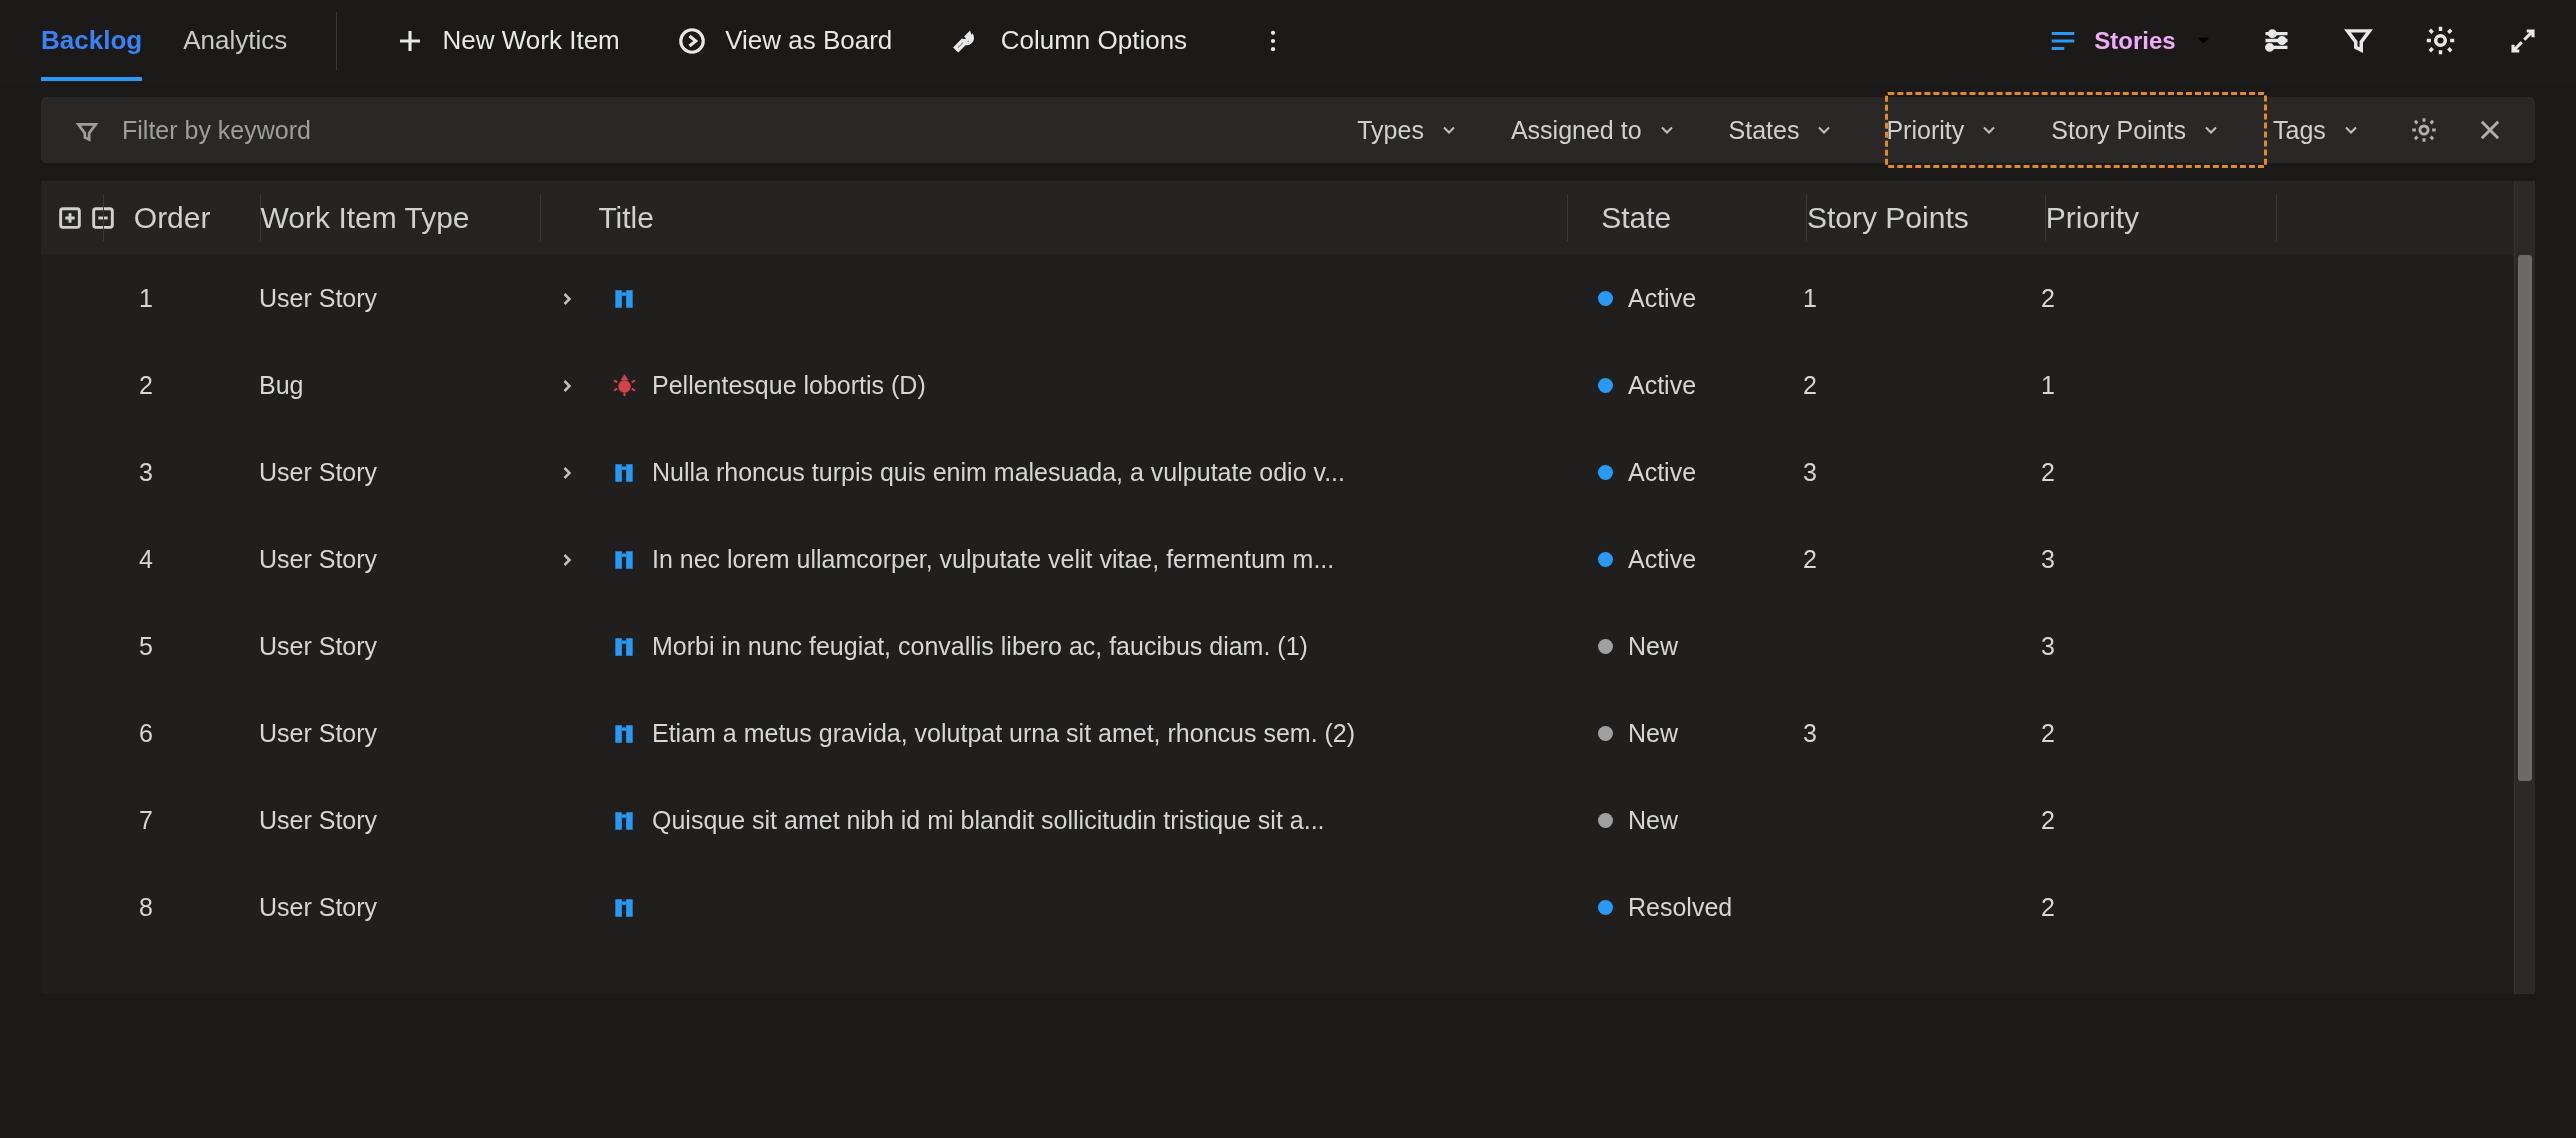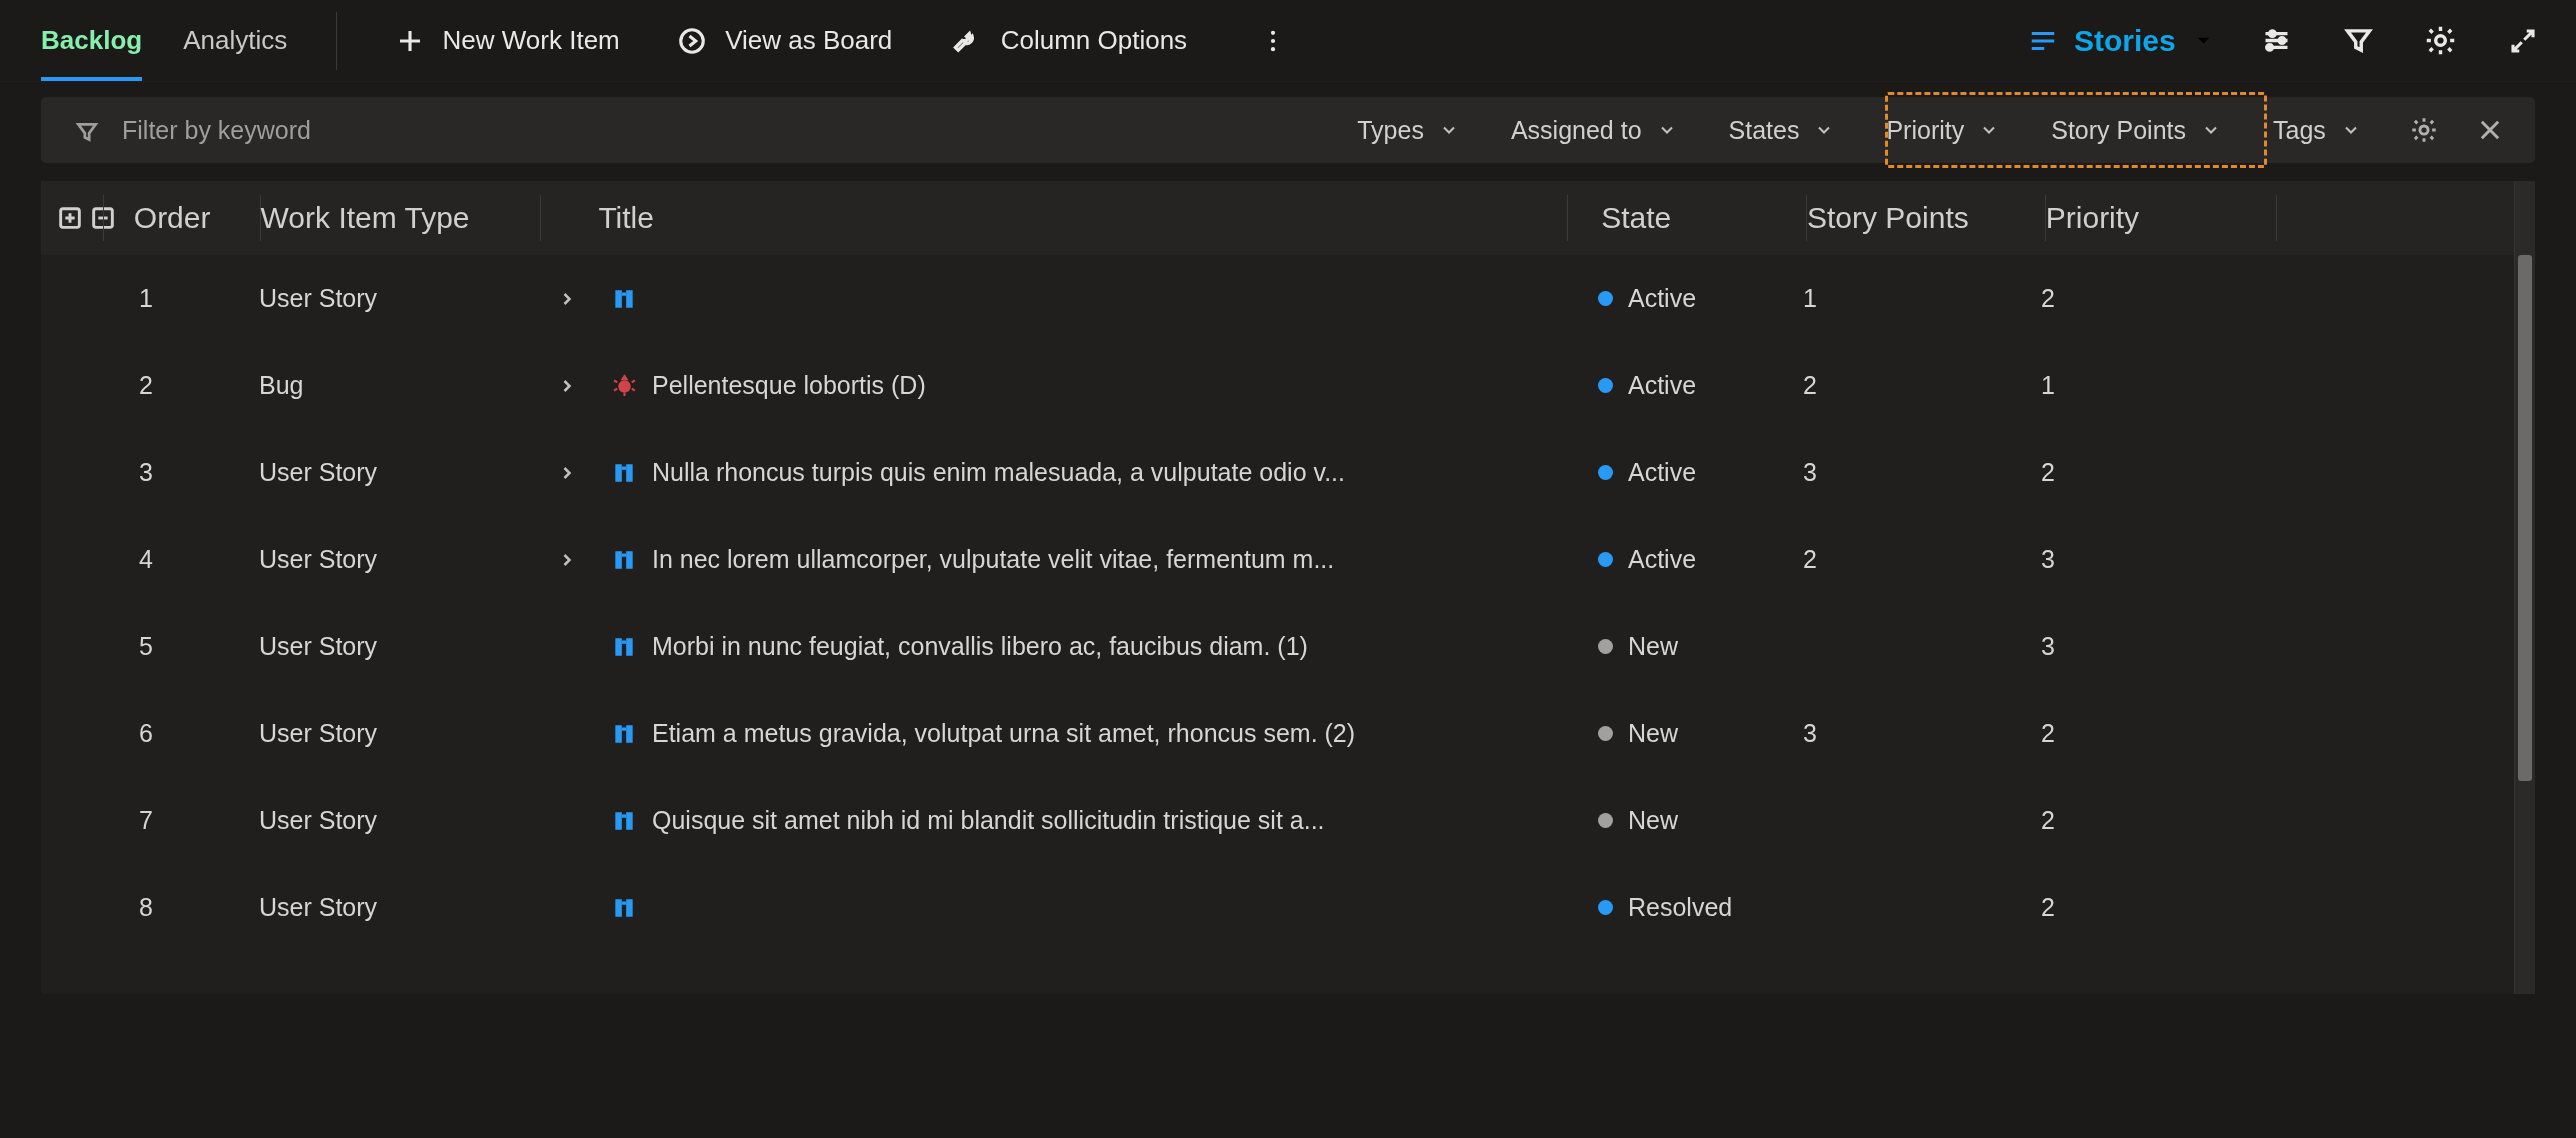--- a/index.html
+++ b/index.html
@@ -25,21 +25,21 @@
   .tabs { display: flex; gap: 41px; align-items: center; height:100%; }
   .tab {
     font-size: 26px;
     color: #c8c8c8;
     cursor: pointer;
     height:100%;
     display:flex;
     align-items:center;
     position:relative;
   }
-  .tab.active { color:#86efac; font-weight:600; }
+  .tab.active { color:#3b82f6; font-weight:600; }
   .tab.active::after{
     content:"";
     position:absolute;
     left:0; right:0; bottom:0;
     height:4.1px;
     background:#2899f5;
   }
   .divider-v {
     width:0.8px; height:58px; background:#3b3a39;
     margin:0 8.2px;
@@ -49,21 +49,21 @@
     font-size:26px; color:#e8e8e8; cursor:pointer;
     padding:5px 8.2px;
   }
   .cmd svg, .icon-btn svg { stroke:#e8e8e8; fill:none; stroke-width:2.5; }
   .toolbar-right {
     margin-left:auto;
     display:flex; align-items:center; gap:41px;
   }
   .level-selector{
     display:flex; align-items:center; gap:16.4px;
-    font-size:30px; color:#0ea5e9; font-weight:600;
+    font-size:24px; color:#f0abfc; font-weight:600;
     cursor:pointer;
   }
   .level-icon{ color:#2899f5; }
   .icon-btn { cursor:pointer; display:flex; align-items:center; justify-content:center; width:41px; height:41px; }
 
   
   .filter-bar {
     margin: 15px 41px 0 41px;
     background:#292827;
     border-radius:5px;

